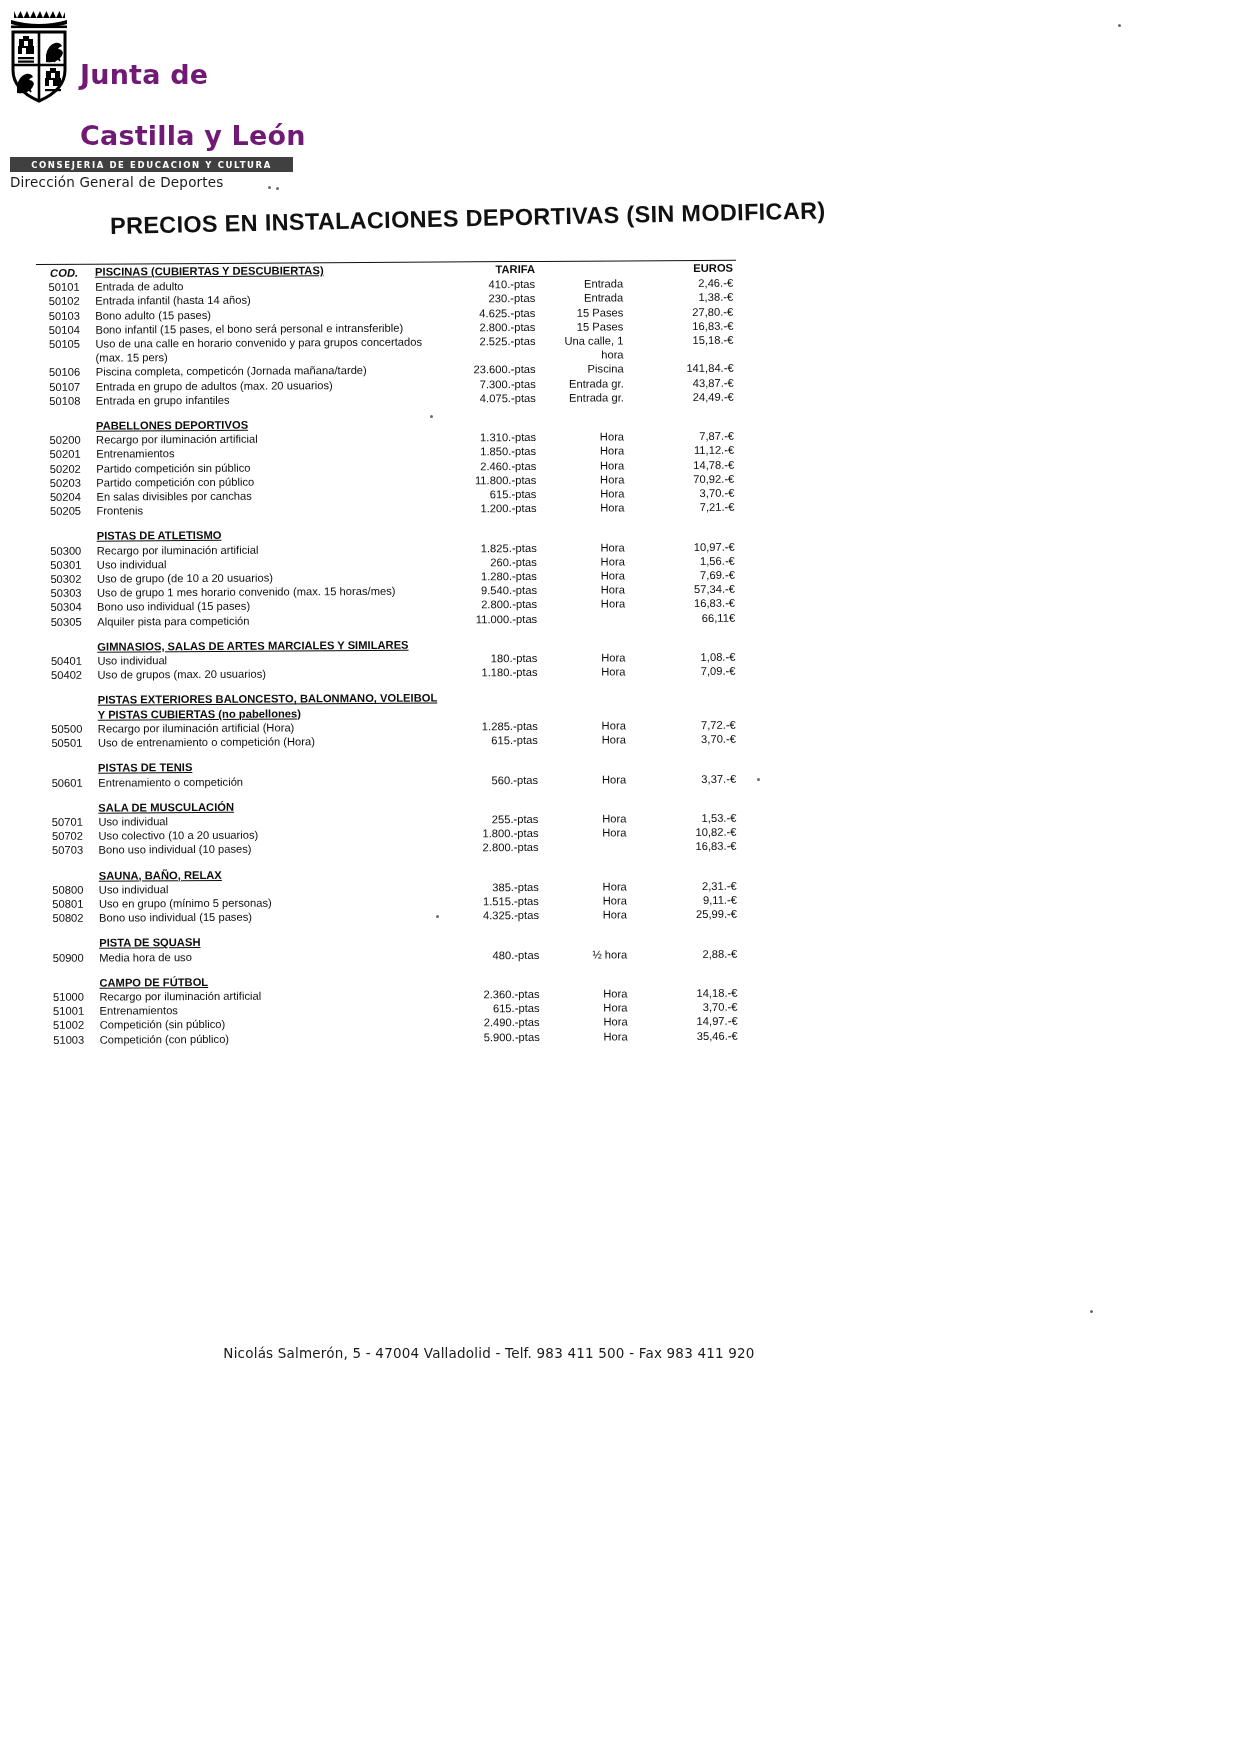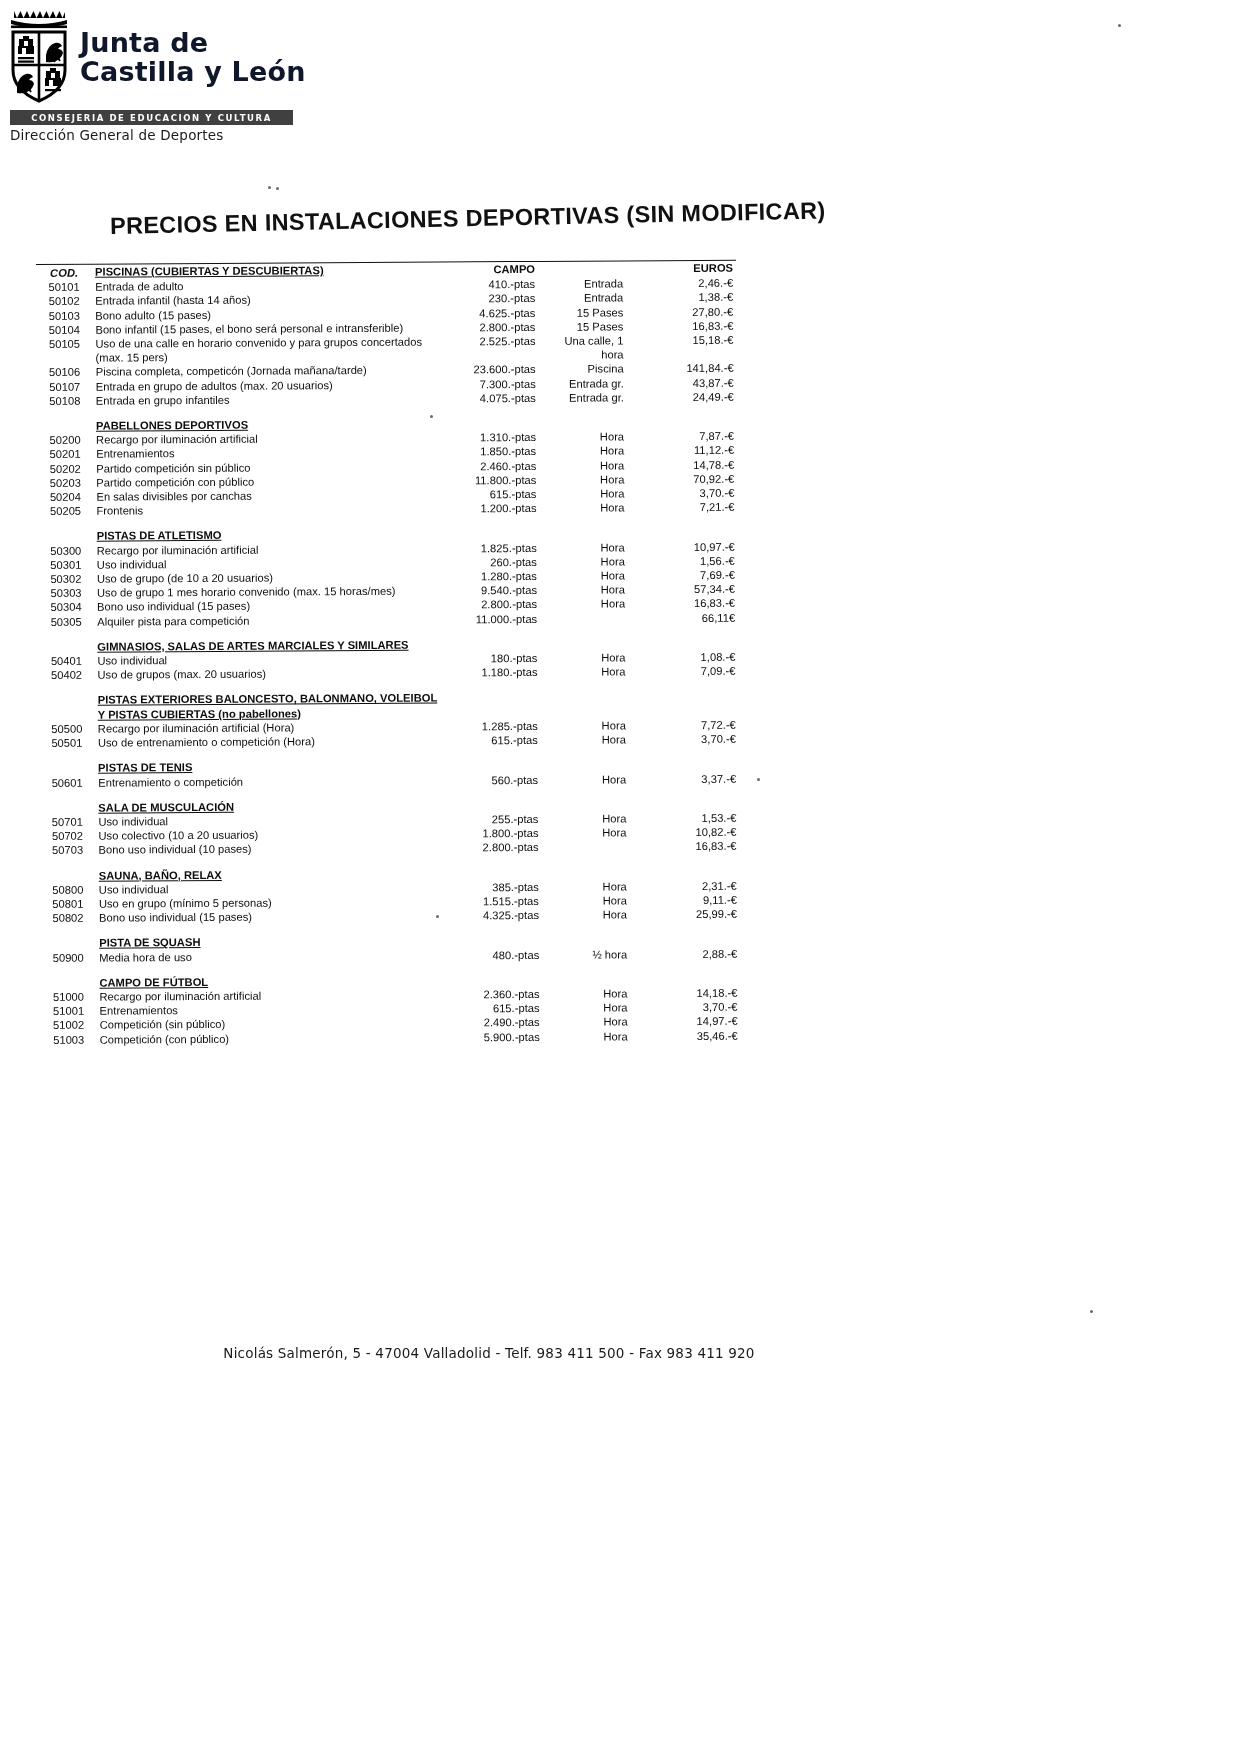--- a/index.html
+++ b/index.html
@@ -14,21 +14,22 @@
 
   
   .header{position:absolute;left:8px;top:8px;width:420px;}
   .crest-row{display:flex;align-items:flex-start;gap:10px;}
   .crest{width:62px;height:96px;flex:0 0 62px;}
   .org{padding-top:20px;}
   .org-l1,.org-l2{
     font-family:"DejaVu Sans", sans-serif;
     font-weight:bold;
     letter-spacing:.2px;
-    color:#0f172a;
+    color:#701a75;
+    margin-top:32px;
   }
   .org-l1{font-size:27px;line-height:29px;}
   .org-l2{font-size:27px;line-height:30px;}
   .consejeria-bar{
     margin-top:6px;margin-left:2px;
     width:283px;height:15px;background:#404040;
     color:#ffffff;
     font-size:8.5px;letter-spacing:1.6px;font-weight:bold;
     display:flex;align-items:center;justify-content:center;
     font-family:"DejaVu Sans", sans-serif;
@@ -172,21 +173,21 @@
         <col class="c-cod">
           <col class="c-desc">
           <col class="c-ptas">
           <col class="c-unit">
           <col class="c-eur">
       </colgroup>
       <tbody id="tbody">
           <tr class="hdr">
             <td class="cell-cod" style="border-top: 1.4px solid rgb(17, 17, 17); font-style: italic;">COD.</td>
             <td class="cell-desc" style="border-top: 1.4px solid rgb(17, 17, 17);"><span class="sec-title">PISCINAS (CUBIERTAS Y DESCUBIERTAS)</span></td>
-            <td class="cell-ptas" style="border-top: 1.4px solid rgb(17, 17, 17);">CAMPO</td>
+            <td class="cell-ptas" style="border-top: 1.4px solid rgb(17, 17, 17);">TARIFA</td>
             <td class="cell-unit" style="border-top: 1.4px solid rgb(17, 17, 17);"></td>
             <td class="cell-eur eur-top" style="border-top: 1.4px solid rgb(17, 17, 17);">EUROS</td>
           </tr>
           <tr>
             <td class="cell-cod">50101</td>
             <td class="cell-desc">Entrada de adulto</td>
             <td class="cell-ptas nowrap">410.-ptas</td>
             <td class="cell-unit">Entrada</td>
             <td class="cell-eur nowrap">2,46.-€</td>
           </tr>

